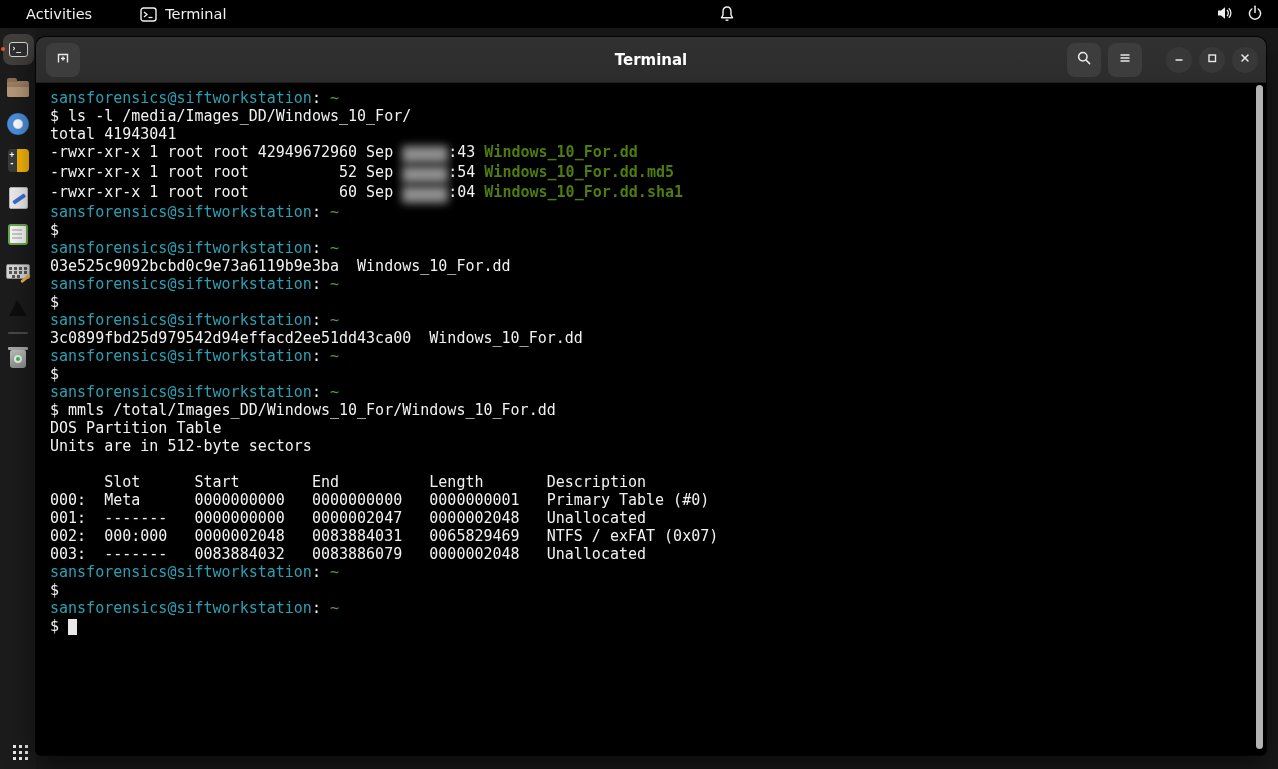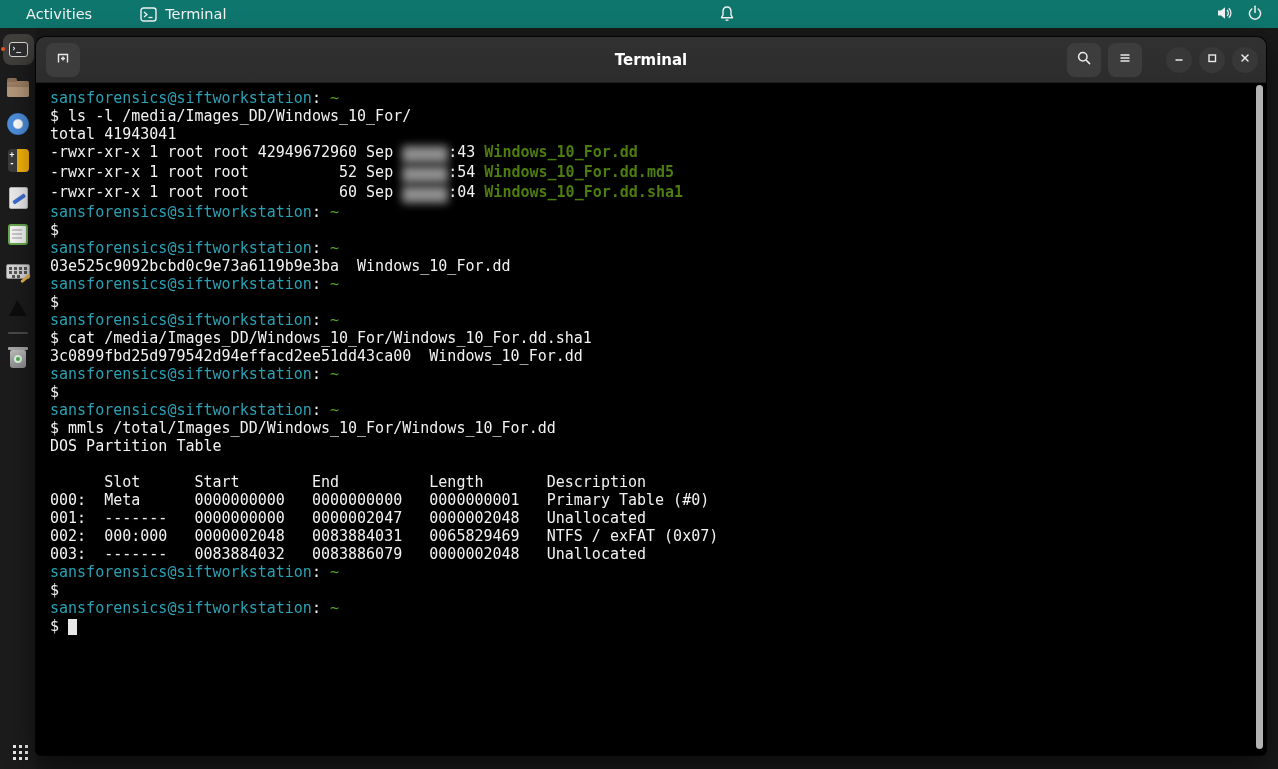--- a/index.html
+++ b/index.html
@@ -2,21 +2,21 @@
 <html><head>
 <meta charset="utf-8">
 <style>
   * { margin:0; padding:0; box-sizing:border-box; }
   html,body { width:1278px; height:769px; overflow:hidden; background:#101010;
               font-family:"DejaVu Sans","Liberation Sans",sans-serif; }
   .screen { position:relative; width:1278px; height:769px; background:#191919; }
 
   
   .topbar { position:absolute; left:0; top:0; width:1278px; height:28px;
-            background:#0f766e; color:#f2f2f2; display:flex; align-items:center;
+            background:#000000; color:#f2f2f2; display:flex; align-items:center;
             font-size:14.5px; }
   .tb-activities { margin-left:20px; padding:2px 6px; border-radius:6px; cursor:default; }
   .tb-app { margin-left:42px; display:flex; align-items:center; gap:8px; }
   .tb-icon { width:17px; height:15px; display:inline-flex; }
   .tb-bell { position:absolute; left:716px; top:4px; width:22px; height:20px; }
   .tb-right { position:absolute; right:14px; top:4px; display:flex; gap:12px; align-items:center; }
   .tb-right svg { width:18px; height:18px; }
 
   
   .dock { position:absolute; left:0; top:28px; width:36px; height:741px;
@@ -254,27 +254,27 @@
         <div class="t-line"><span class="t-fg">-rwxr-xr-x 1 root root 42949672960 Sep </span><span class="t-redact">     </span><span class="t-fg">:43 </span><span class="t-file">Windows_10_For.dd</span></div>
         <div class="t-line"><span class="t-fg">-rwxr-xr-x 1 root root          52 Sep </span><span class="t-redact">     </span><span class="t-fg">:54 </span><span class="t-file">Windows_10_For.dd.md5</span></div>
         <div class="t-line"><span class="t-fg">-rwxr-xr-x 1 root root          60 Sep </span><span class="t-redact">     </span><span class="t-fg">:04 </span><span class="t-file">Windows_10_For.dd.sha1</span></div>
         <div class="t-line"><span class="t-prompt">sansforensics@siftworkstation</span><span class="t-fg">: </span><span class="t-path">~</span></div>
         <div class="t-line"><span class="t-fg">$</span></div>
         <div class="t-line"><span class="t-prompt">sansforensics@siftworkstation</span><span class="t-fg">: </span><span class="t-path">~</span></div>
         <div class="t-line"><span class="t-fg">03e525c9092bcbd0c9e73a6119b9e3ba  Windows_10_For.dd</span></div>
         <div class="t-line"><span class="t-prompt">sansforensics@siftworkstation</span><span class="t-fg">: </span><span class="t-path">~</span></div>
         <div class="t-line"><span class="t-fg">$</span></div>
         <div class="t-line"><span class="t-prompt">sansforensics@siftworkstation</span><span class="t-fg">: </span><span class="t-path">~</span></div>
-        <div class="t-line"><span class="t-fg">$ cat /media/Images_DD/Windows_10_For/Windows_10_For.dd.sha1</span></div>
         <div class="t-line"><span class="t-fg">3c0899fbd25d979542d94effacd2ee51dd43ca00  Windows_10_For.dd</span></div>
         <div class="t-line"><span class="t-prompt">sansforensics@siftworkstation</span><span class="t-fg">: </span><span class="t-path">~</span></div>
         <div class="t-line"><span class="t-fg">$</span></div>
         <div class="t-line"><span class="t-prompt">sansforensics@siftworkstation</span><span class="t-fg">: </span><span class="t-path">~</span></div>
         <div class="t-line"><span class="t-fg">$ mmls /total/Images_DD/Windows_10_For/Windows_10_For.dd</span></div>
         <div class="t-line"><span class="t-fg">DOS Partition Table</span></div>
+        <div class="t-line"><span class="t-fg">Units are in 512-byte sectors</span></div>
         <div class="t-line">&nbsp;</div>
         <div class="t-line"><span class="t-fg">      Slot      Start        End          Length       Description</span></div>
         <div class="t-line"><span class="t-fg">000:  Meta      0000000000   0000000000   0000000001   Primary Table (#0)</span></div>
         <div class="t-line"><span class="t-fg">001:  -------   0000000000   0000002047   0000002048   Unallocated</span></div>
         <div class="t-line"><span class="t-fg">002:  000:000   0000002048   0083884031   0065829469   NTFS / exFAT (0x07)</span></div>
         <div class="t-line"><span class="t-fg">003:  -------   0083884032   0083886079   0000002048   Unallocated</span></div>
         <div class="t-line"><span class="t-prompt">sansforensics@siftworkstation</span><span class="t-fg">: </span><span class="t-path">~</span></div>
         <div class="t-line"><span class="t-fg">$</span></div>
         <div class="t-line"><span class="t-prompt">sansforensics@siftworkstation</span><span class="t-fg">: </span><span class="t-path">~</span></div>
         <div class="t-line"><span class="t-fg">$ </span><span class="t-cursor"> </span></div>

